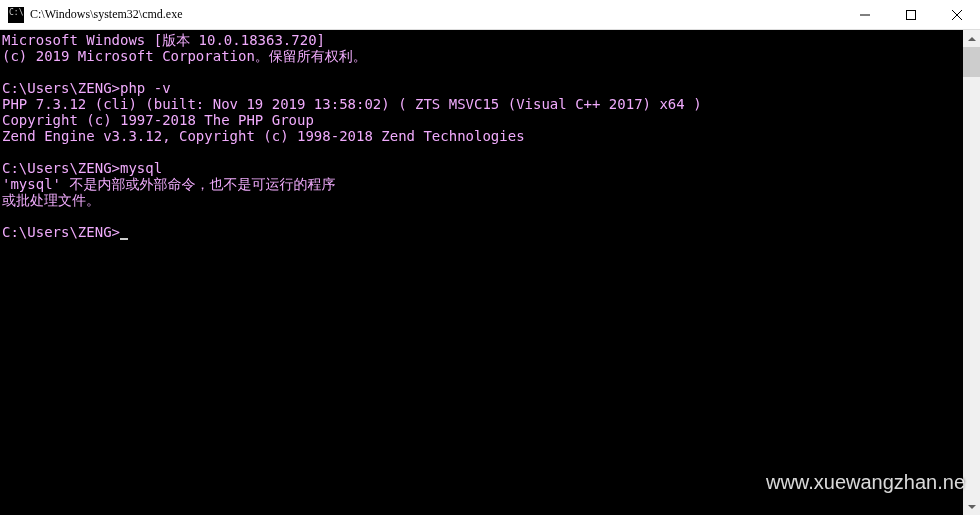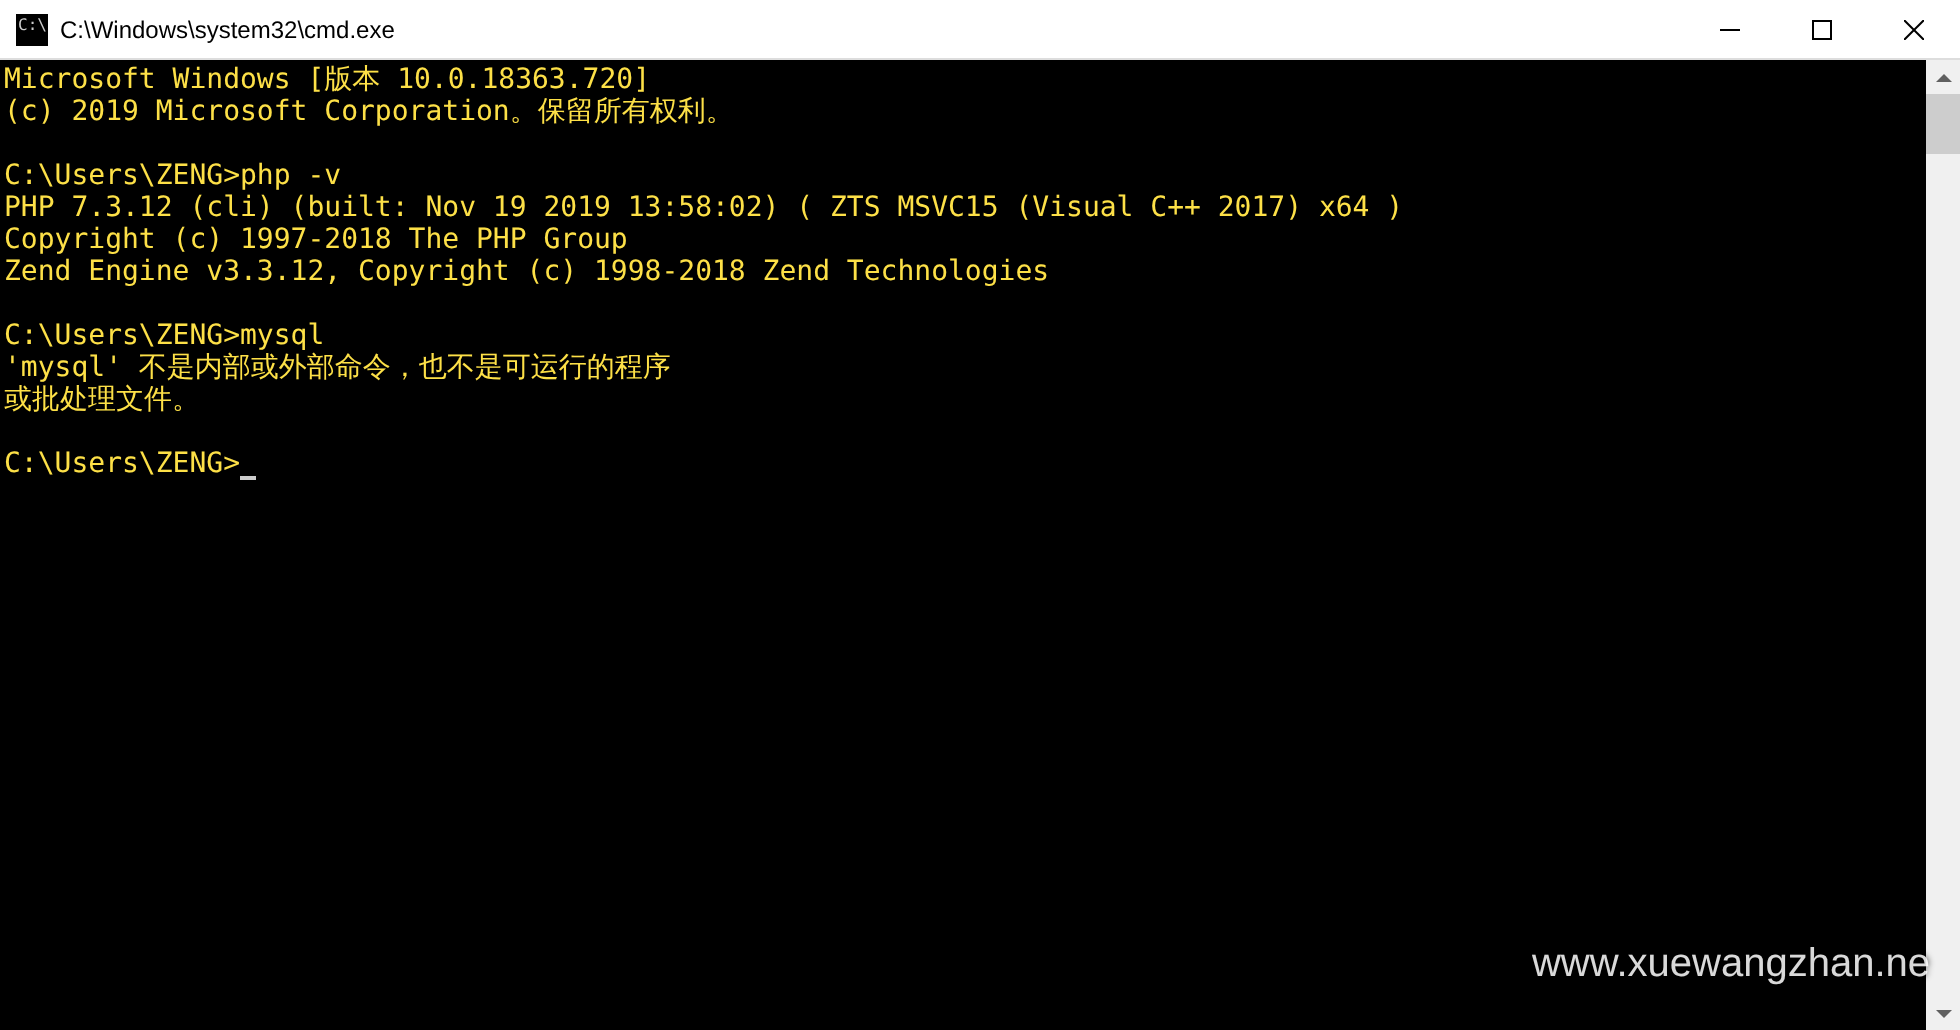--- a/index.html
+++ b/index.html
@@ -30,40 +30,40 @@
     content: "C:\\";
     color: #ccc;
     font-size: 8px;
     position: absolute;
     top: 1px;
     left: 1px;
     font-family: monospace;
   }
   .titlebar-title {
     font-size: 12px;
-    font-family: Liberation Sans, sans-serif;
+    font-family: Liberation Serif, serif;
     color: #000;
     flex: 1;
   }
   .titlebar-buttons {
     display: flex;
     height: 100%;
   }
   .title-btn {
     width: 46px;
     height: 100%;
     display: flex;
     align-items: center;
     justify-content: center;
     font-family: "Segoe UI", sans-serif;
   }
   .title-btn svg { display: block; }
   .terminal {
     background: #000;
-    color: #fde047;
+    color: #f0abfc;
     font-size: 14px;
     line-height: 16px;
     padding: 2px 0 0 2px;
     white-space: pre;
     height: calc(100% - 30px);
     position: relative;
     letter-spacing: 0;
   }
   .scrollbar {
     position: absolute;

